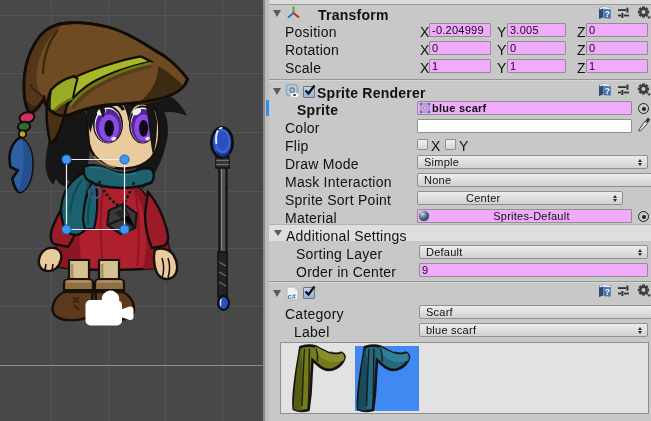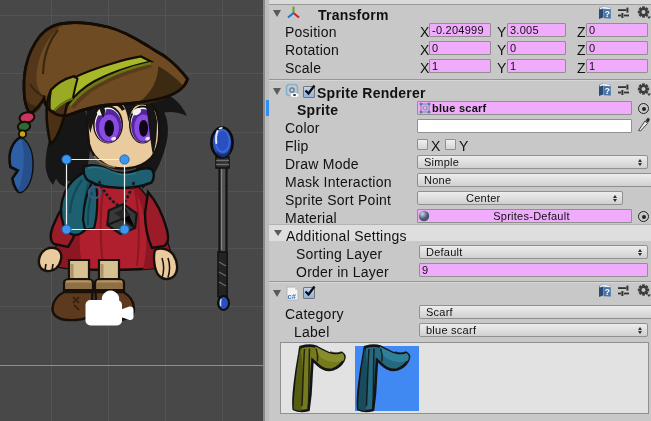--- a/index.html
+++ b/index.html
@@ -297,21 +297,21 @@
           </radialGradient>
         </defs>
     <circle cx="6" cy="6" r="5.2" fill="url(#sph)"></circle>
   </svg>
   <div class="pick" style="left:369px;top:211px;"></div>
   <div style="position:absolute;left:0;top:224px;width:382px;height:17px;background:#dedede;border-top:1px solid #b2b2b2;box-sizing:border-box;"></div>
   <div class="tri" style="left:5px;top:230px;border-left-width:4px;border-right-width:4px;border-top-width:6px;"></div>
   <div class="lbl" style="left:17px;top:228px;">Additional Settings</div>
   <div class="lbl" style="left:27px;top:246px;">Sorting Layer</div>
   <div class="drop" style="left:150px;top:245px;width:229px;">Default<span class="darr"></span></div>
-  <div class="lbl" style="left:27px;top:264px;">Order in Layer</div>
+  <div class="lbl" style="left:27px;top:264px;">Order in Center</div>
   <div class="fld" style="left:150px;top:263px;width:229px;">9</div>
   <div class="sep" style="top:281px;"></div>
   <div class="sep" style="top:282px;background:#d6d6d6;"></div>
 
   <div class="tri" style="left:4px;top:290px;"></div>
   <svg style="position:absolute;left:17px;top:286px;" width="13" height="15" viewBox="0 0 13 15">
     <path d="M1 1 L9 1 L12 4 L12 14 L1 14 Z" fill="#f4f4f4" stroke="#b5b5b5" stroke-width="1"></path>
     <path d="M9 1 L9 4 L12 4 Z" fill="#d0d0d0"></path>
     <text x="1.5" y="12.5" font-family="Liberation Sans,sans-serif" font-size="7.5" font-weight="bold" fill="#3a6fc4">c#</text>
   </svg>

